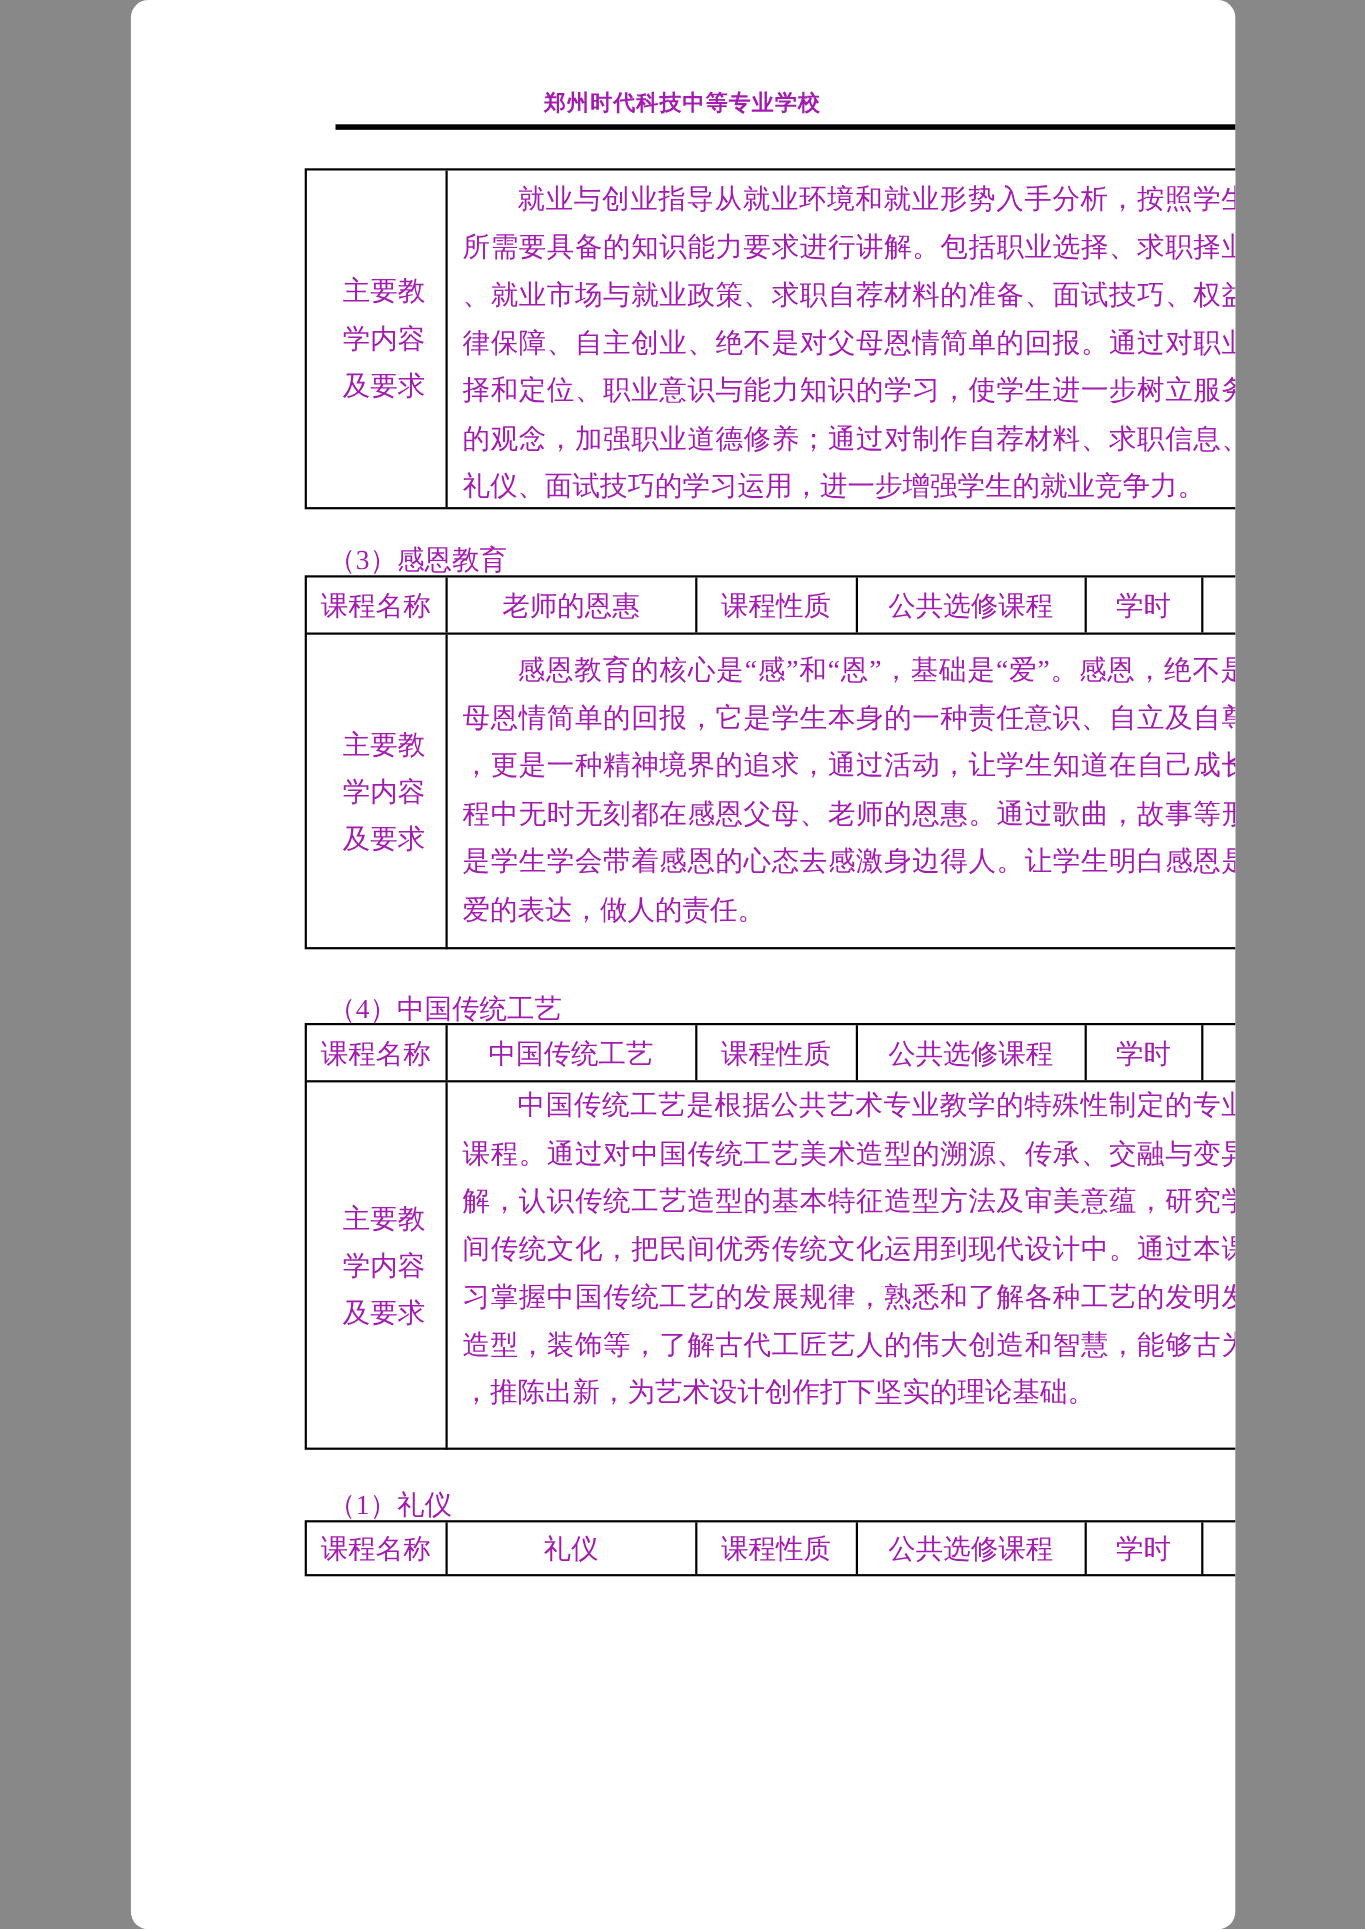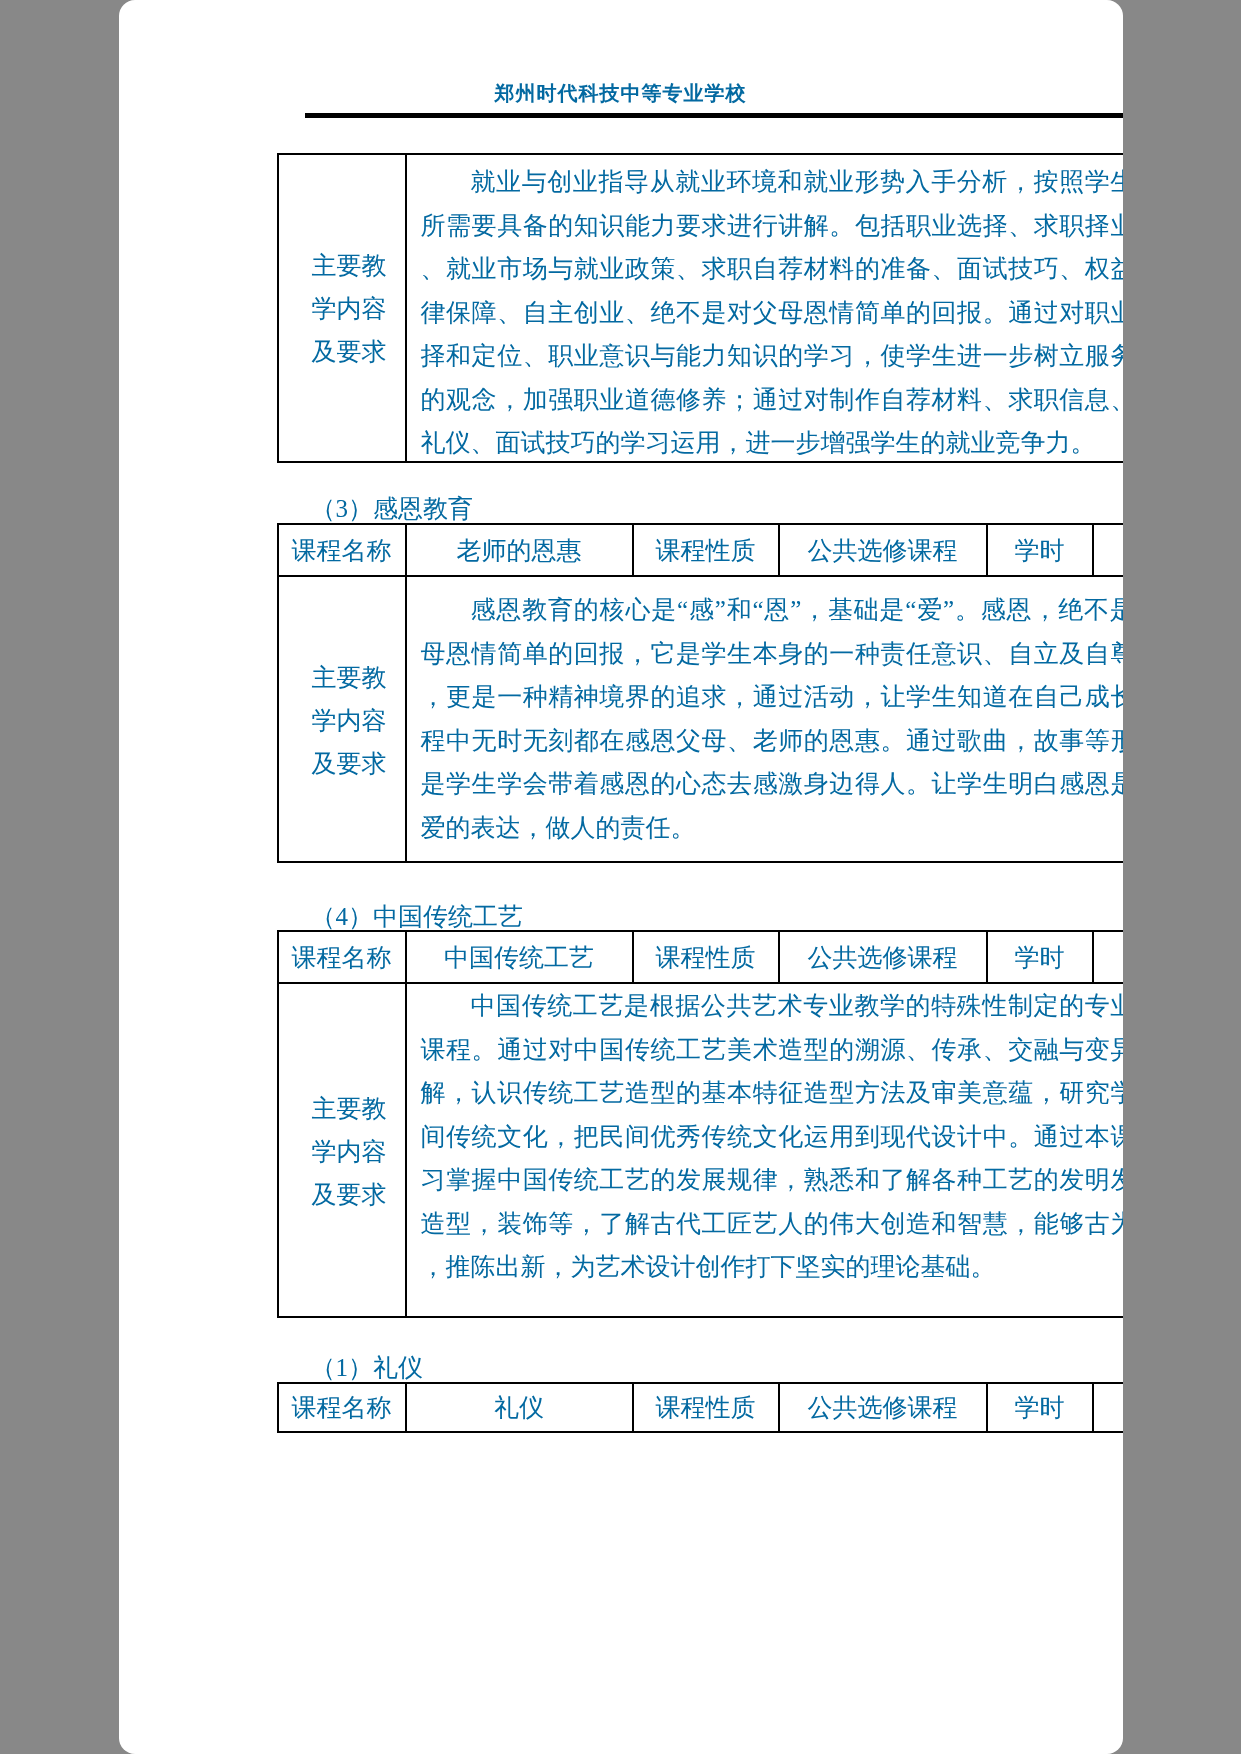--- a/index.html
+++ b/index.html
@@ -2,21 +2,21 @@
 <html lang="zh"><head>
 <meta charset="utf-8">
 <style>
   html,body { margin:0; padding:0; background:#888; }
   .page {
     position:relative;
     width:1004px; height:1754px;
     margin:0 auto;
     background:#ffffff;
     font-family:"Liberation Serif","DejaVu Serif",serif;
-    color:#0369a1;
+    color:#a21caf;
     overflow:hidden;
     border-radius:16px;
   }
 
   
   .doc-header {
     position:absolute; top:80px; left:0; width:100%;
     text-align:center;
     font-size:20px; font-weight:bold;
     letter-spacing:1px;
@@ -71,21 +71,21 @@
     text-align:justify;
     line-break:anywhere;
     overflow:hidden;
   }
   .content-cell p {
     margin:0; text-indent:2em;
   }
 
   
   .section-heading {
-    position:absolute; left:192px;
+    position:absolute; left:180px;
     font-size:25px;
   }
 </style>
 </head>
 <body>
 
 <div class="page">
 
   <div class="doc-header">郑州时代科技中等专业学校</div>
   <div class="header-rule"></div>

